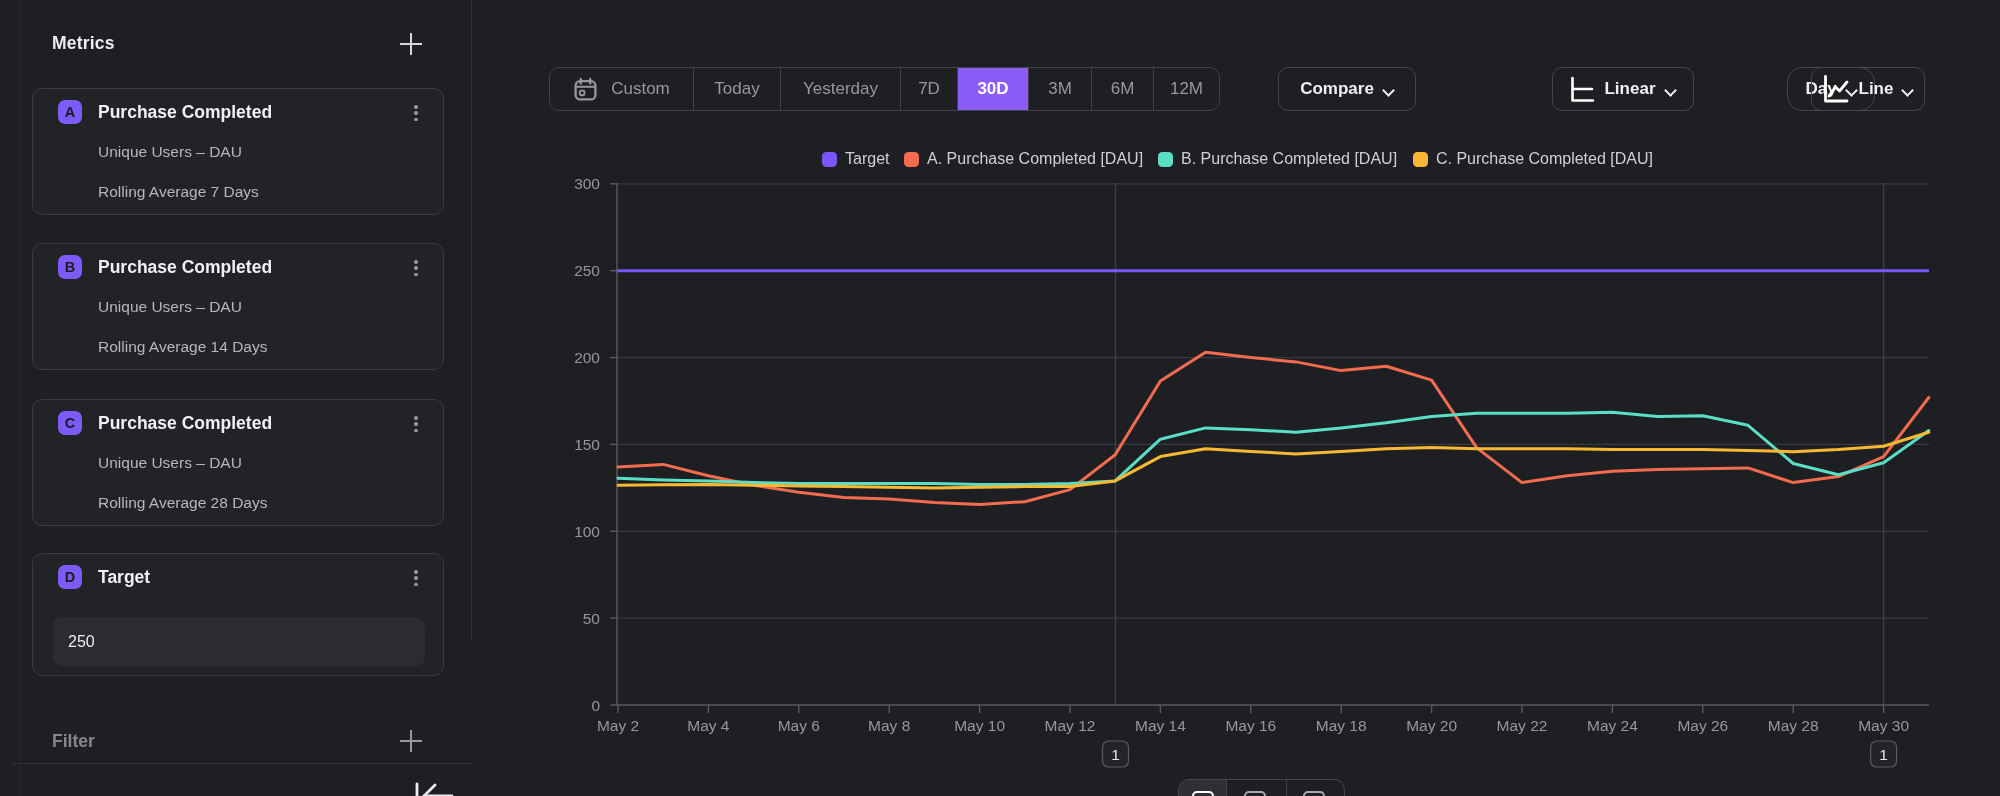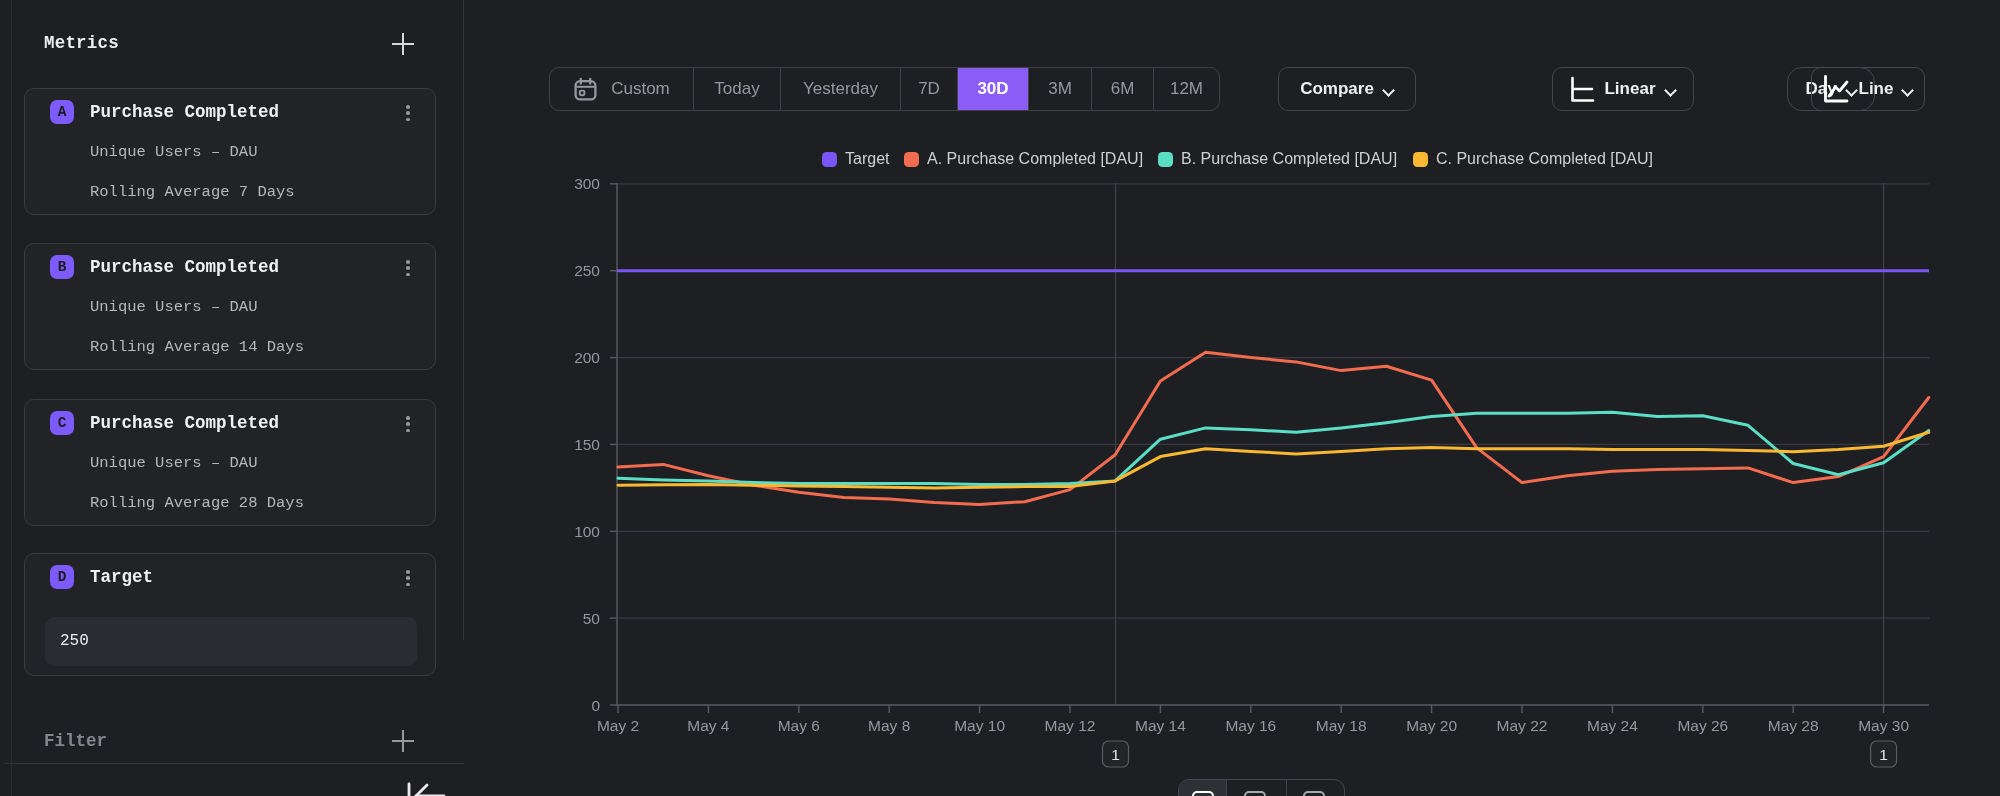--- a/index.html
+++ b/index.html
@@ -1,17 +1,17 @@
 <!DOCTYPE html>
 <html><head><meta charset="utf-8">
 <style>
 * { margin:0; padding:0; box-sizing:border-box; }
 html,body { width:2000px; height:796px; background:#1e1f23; font-family:"Liberation Sans", sans-serif; overflow:hidden; position:relative; }
 
-#sidebar { position:absolute; left:4px; top:0; width:460px; height:640px; border-right:1px solid #333438;font-family:Liberation Mono, monospace; }
+#sidebar { position:absolute; left:12px; top:0; width:460px; height:640px; border-right:1px solid #333438; }
 #leftline { position:absolute; left:7px; top:0; width:1px; height:796px; background:#28292d; }
 .shead { position:absolute; left:40px; font-size:17.5px; font-weight:700; color:#ededf0; letter-spacing:.2px; }
 .plus { position:absolute; width:22px; height:22px; }
 .plus:before, .plus:after { content:""; position:absolute; background:#d6d7da; }
 .plus.gray:before, .plus.gray:after { background:#97989c; }
 .plus:before { left:10px; top:0; width:2px; height:22px; }
 .plus:after { left:0; top:10px; width:22px; height:2px; }
 .card { position:absolute; left:20px; width:412px; border:1px solid #3a3b40; border-radius:10px; background:#222327; }
 .badge { position:absolute; left:25px; top:11px; width:24px; height:24px; border-radius:7px; background:#7c5bfa; color:#1b1c20; font-size:14.5px; font-weight:700; text-align:center; line-height:24px; }
 .ctitle { position:absolute; left:65px; top:13px; font-size:17.5px; font-weight:700; color:#f1f1f4; }

